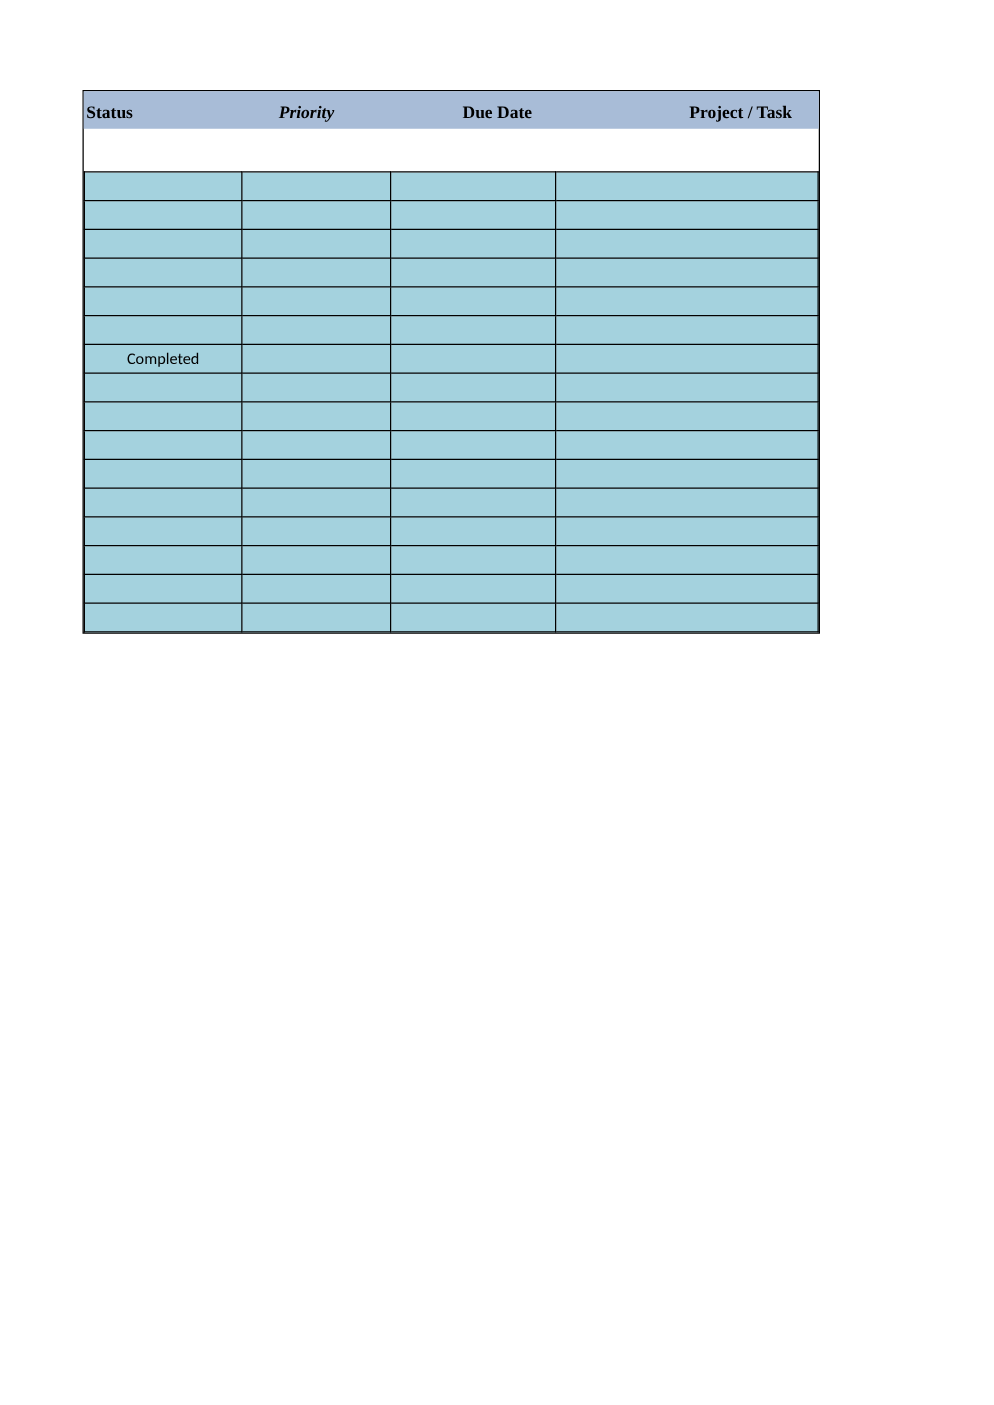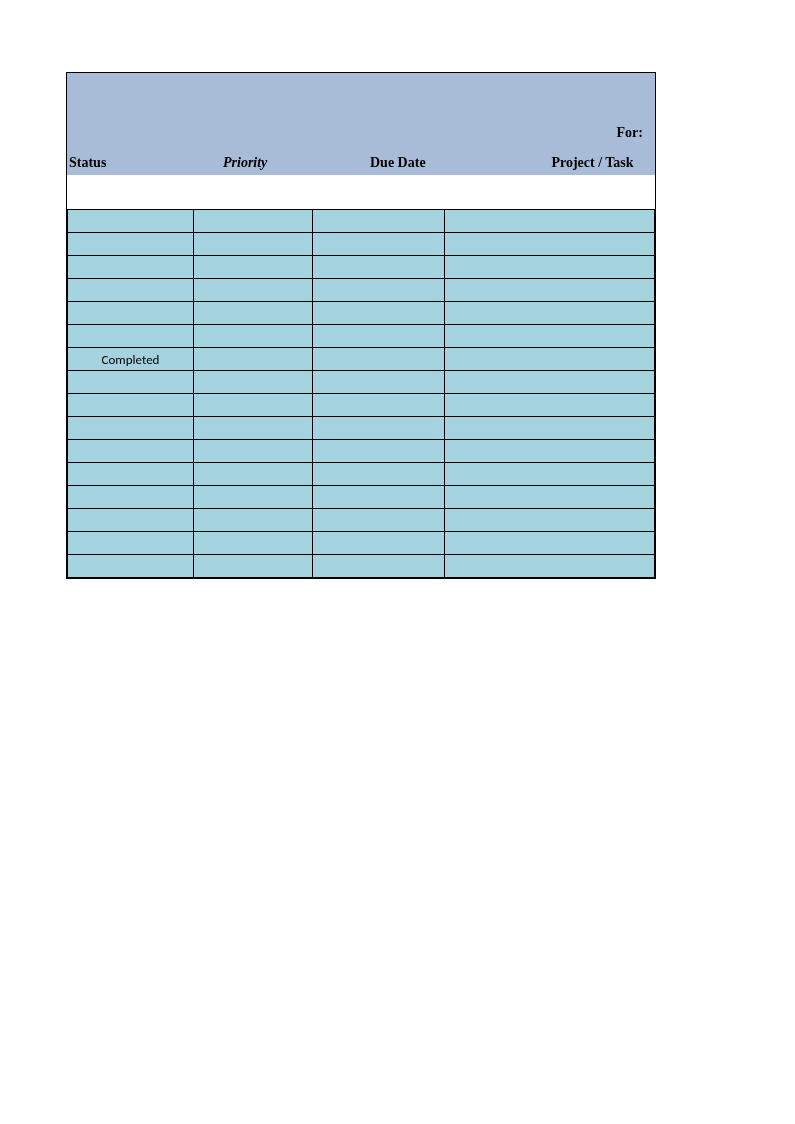--- a/index.html
+++ b/index.html
@@ -72,23 +72,20 @@
     table.data td.c1 { width: 126px; }
     table.data td.c2 { width: 119px; }
     table.data td.c3 { width: 132px; }
     table.data td.c4 { }
   </style>
 </head>
 <body>
 
 <div class="sheet">
 
-  <div class="header-band">
-    <div class="header-for">For:</div>
-  </div>
 
   <div class="col-headers">
     <div class="col-status">Status</div>
     <div class="col-priority">Priority</div>
     <div class="col-duedate">Due Date</div>
     <div class="col-project"><span>Project / Task</span></div>
   </div>
 
   <table class="data">
     <tbody id="task-rows">

